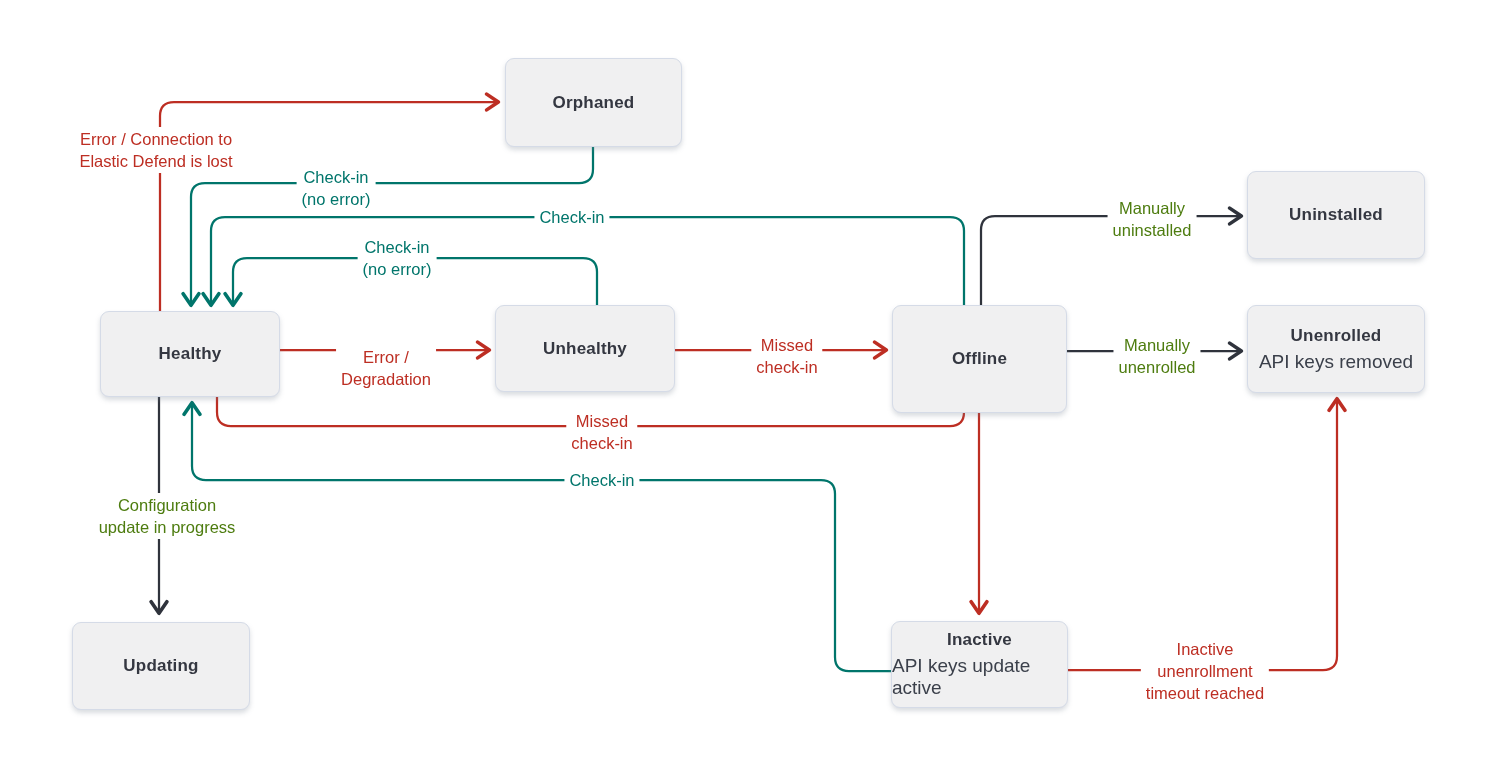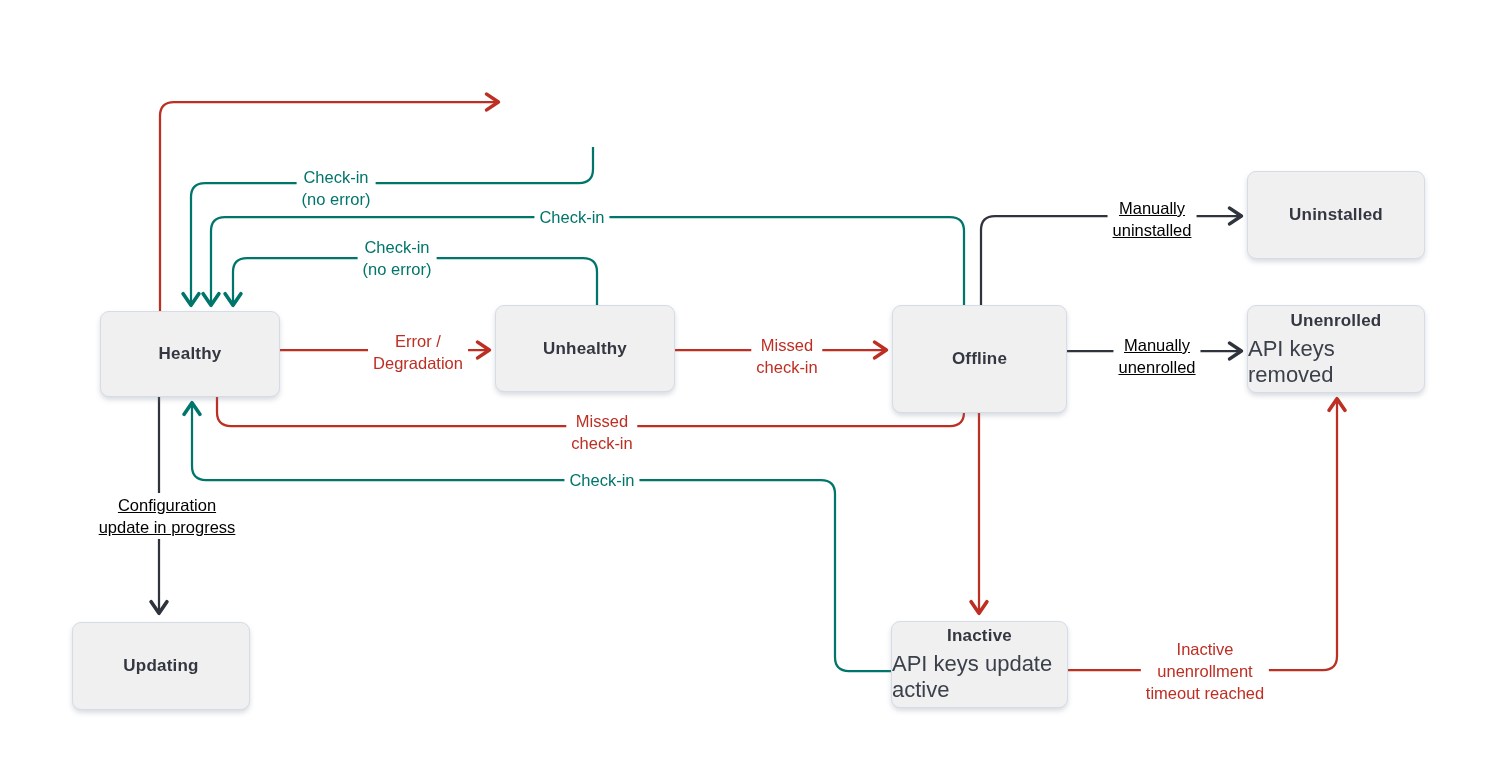--- a/index.html
+++ b/index.html
@@ -7,26 +7,26 @@
   .stage{position:relative;width:1494px;height:769px;background:#ffffff;overflow:hidden;}
   svg.edges{position:absolute;left:0;top:0;width:1494px;height:769px;}
   path.edge{fill:none;stroke-width:2.25px;}
   .edge-error{stroke:#bd2e23;}
   .edge-success{stroke:#00756b;}
   .edge-neutral{stroke:#2f333c;}
   .node{position:absolute;box-sizing:border-box;background:#f0f0f1;border:1.5px solid #d5dbe7;
         border-radius:9px;display:flex;flex-direction:column;align-items:center;justify-content:center;
         gap:7px;box-shadow:0 3px 5px rgba(120,128,145,0.28);}
   .node-title{font-size:17px;font-weight:700;color:#343741;letter-spacing:.2px;}
-  .node-sub{font-size:22px;font-weight:400;color:#3b404b;}
+  .node-sub{font-size:19px;font-weight:400;color:#3b404b;}
   .edge-label{position:absolute;transform:translate(-50%,-50%);background:#ffffff;
               white-space:pre-line;text-align:center;font-size:16.5px;line-height:22px;padding:1px 5px;}
   .lbl-error{color:#bd2e23;}
   .lbl-success{color:#00756b;}
-  .lbl-neutral{color:#000000;text-decoration:underline;}
+  .lbl-neutral{color:#4d7c0f;}
 </style>
 </head>
 <body>
 
 <div class="stage">
 
   <svg class="edges" viewBox="0 0 1494 769">
     <defs>
       <marker id="m-error" markerWidth="10" markerHeight="10" refX="5.6" refY="4.5" orient="auto" markerUnits="strokeWidth">
         <polyline points="1,1 6.2,4.5 1,8" fill="none" stroke="#bd2e23" stroke-width="1.6" stroke-linecap="round" stroke-linejoin="round"></polyline>
@@ -47,20 +47,23 @@
     <path class="edge edge-error" d="M 675 350 L 885 350" marker-end="url(#m-error)"></path>
     <path class="edge edge-neutral" d="M 981 305 L 981 230 Q 981 216 995 216 L 1240 216" marker-end="url(#m-neutral)"></path>
     <path class="edge edge-neutral" d="M 1067 351 L 1240 351" marker-end="url(#m-neutral)"></path>
     <path class="edge edge-error" d="M 217 397 L 217 412 Q 217 426 231 426 L 950 426 Q 964 426 964 412 L 964 400" marker-end="url(#m-error)"></path>
     <path class="edge edge-success" d="M 891 671 L 849 671 Q 835 671 835 657 L 835 494 Q 835 480 821 480 L 206 480 Q 192 480 192 466 L 192 404" marker-end="url(#m-success)"></path>
     <path class="edge edge-neutral" d="M 159 397 L 159 612" marker-end="url(#m-neutral)"></path>
     <path class="edge edge-error" d="M 979 393 L 979 612" marker-end="url(#m-error)"></path>
     <path class="edge edge-error" d="M 1068 670 L 1323 670 Q 1337 670 1337 656 L 1337 400" marker-end="url(#m-error)"></path>
   </svg>
 
+  <div class="node" style="left:505px;top:58px;width:177px;height:89px;">
+    <div class="node-title">Orphaned</div>
+  </div>
 
   <div class="node" style="left:1247px;top:171px;width:178px;height:88px;">
     <div class="node-title">Uninstalled</div>
   </div>
 
   <div class="node" style="left:100px;top:311px;width:180px;height:86px;">
     <div class="node-title">Healthy</div>
   </div>
 
   <div class="node" style="left:495px;top:305px;width:180px;height:87px;">
@@ -78,26 +81,28 @@
 
   <div class="node" style="left:72px;top:622px;width:178px;height:88px;">
     <div class="node-title">Updating</div>
   </div>
 
   <div class="node" style="left:891px;top:621px;width:177px;height:87px;gap:5px;">
     <div class="node-title">Inactive</div>
     <div class="node-sub">API keys update active</div>
   </div>
 
+  <div class="edge-label lbl-error" style="left:156px;top:150px;">Error / Connection to
+Elastic Defend is lost</div>
   <div class="edge-label lbl-success" style="left:336px;top:188px;">Check-in
 (no error)</div>
   <div class="edge-label lbl-success" style="left:572px;top:217px;">Check-in</div>
   <div class="edge-label lbl-success" style="left:397px;top:258px;">Check-in
 (no error)</div>
-  <div class="edge-label lbl-error" style="left:386px;top:352px;margin-left:32px;">Error /
+  <div class="edge-label lbl-error" style="left:386px;top:368px;">Error /
 Degradation</div>
   <div class="edge-label lbl-error" style="left:787px;top:356px;">Missed
 check-in</div>
   <div class="edge-label lbl-neutral" style="left:1152px;top:219px;">Manually
 uninstalled</div>
   <div class="edge-label lbl-neutral" style="left:1157px;top:356px;">Manually
 unenrolled</div>
   <div class="edge-label lbl-error" style="left:602px;top:432px;">Missed
 check-in</div>
   <div class="edge-label lbl-success" style="left:602px;top:480px;">Check-in</div>

